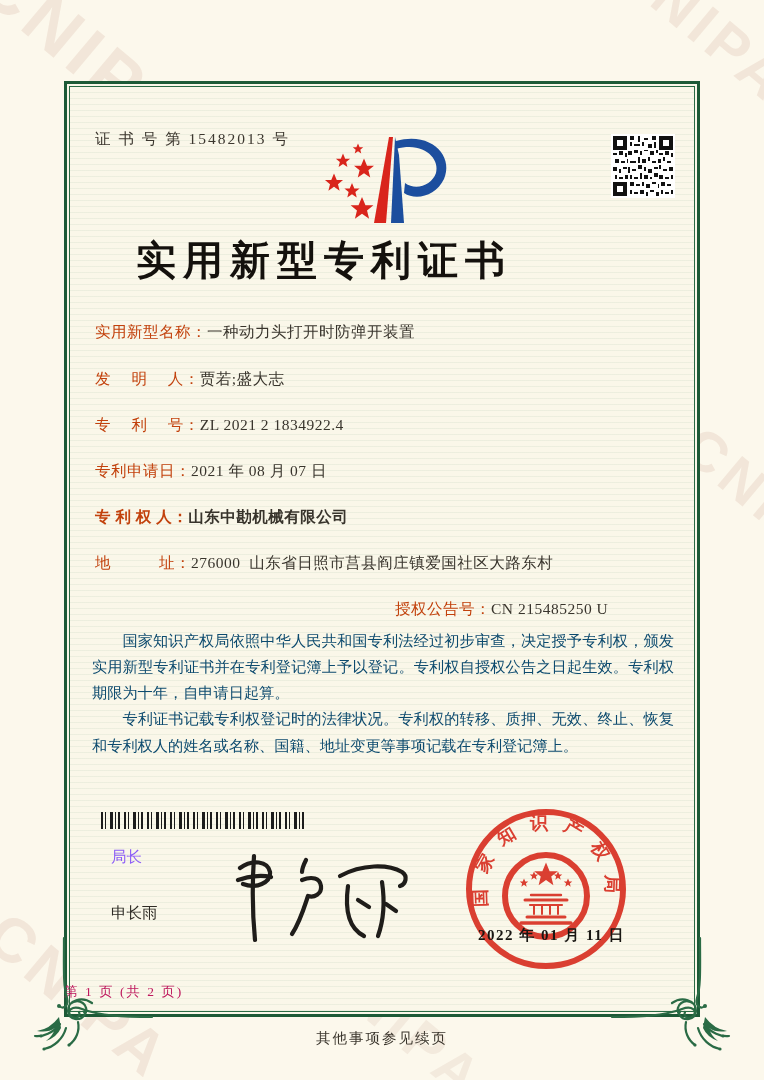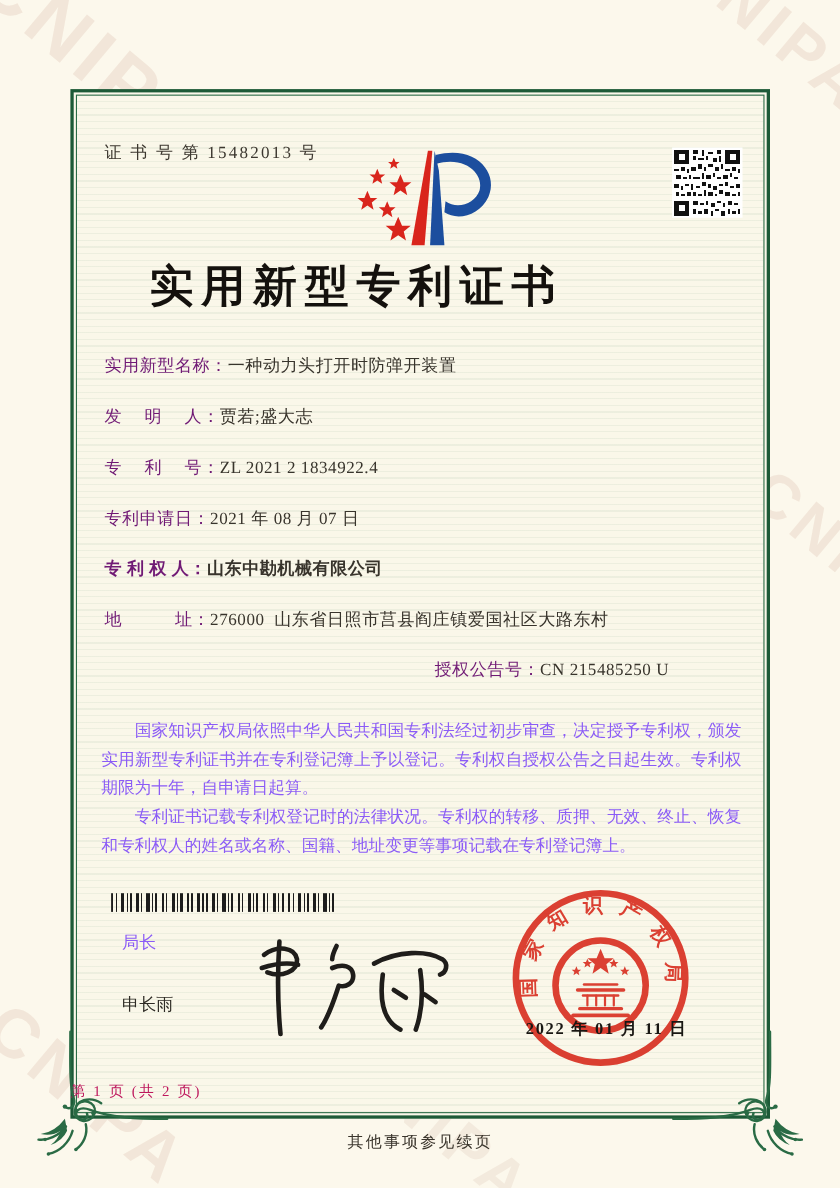--- a/index.html
+++ b/index.html
@@ -50,26 +50,26 @@
     font-size:40px;font-weight:600;letter-spacing:7px;color:#14110d;z-index:2;
   }
 
   .field-row{
     position:absolute;left:95px;font-size:15.5px;color:#38342c;
     white-space:pre;z-index:2;letter-spacing:0.5px;
   }
   .fr1{top:322px;} .fr2{top:369px;} .fr3{top:415px;}
   .fr4{top:461px;} .fr5{top:507px;font-weight:bold;} .fr6{top:553px;} .fr7{top:599px;}
   .grant-no{position:absolute;left:300px;top:0;}
-  .field-label{color:#701a75;}
+  .field-label{color:#c2410c;}
   .field-value{color:#38342c;}
 
   .paras{
-    position:absolute;left:92px;top:652px;width:582px;z-index:2;
-    font-size:15.2px;line-height:1.72;color:#8b5cf6;text-align:justify;
+    position:absolute;left:92px;top:628px;width:582px;z-index:2;
+    font-size:15.2px;line-height:1.72;color:#0c4a6e;text-align:justify;
   }
   .paras p{margin:0;text-indent:2em;}
 
   .barcode{
     position:absolute;left:101px;top:812px;width:205px;height:17px;z-index:2;
     background:
       repeating-linear-gradient(90deg,
         #1c1c1c 0 2px, transparent 2px 4px,
         #1c1c1c 4px 5px, transparent 5px 9px,
         #1c1c1c 9px 12px, transparent 12px 14px,

